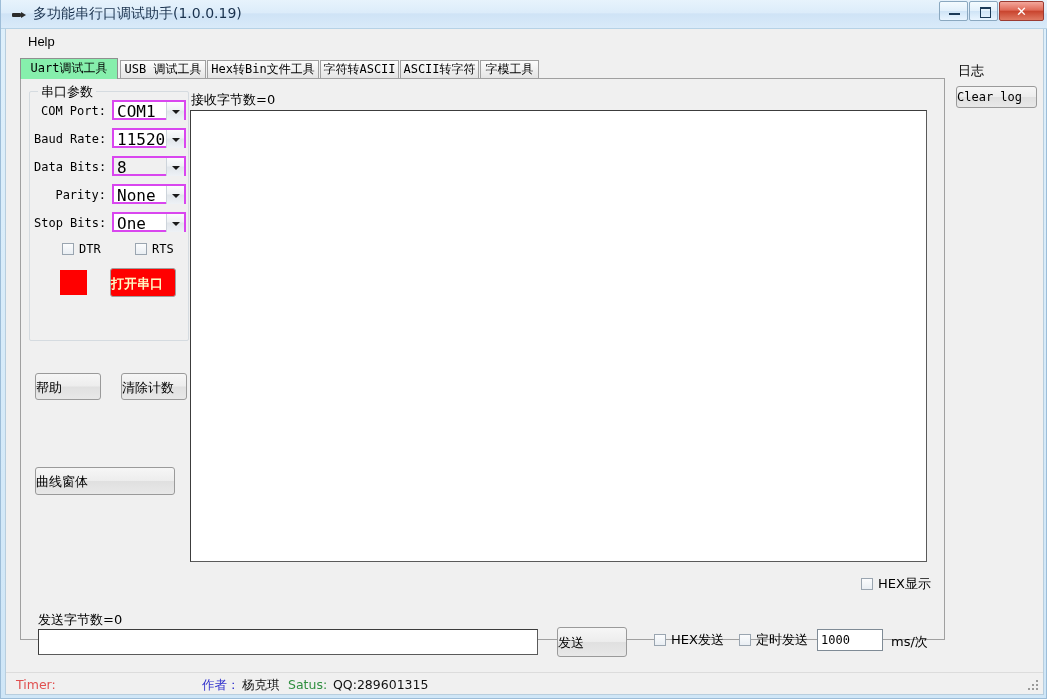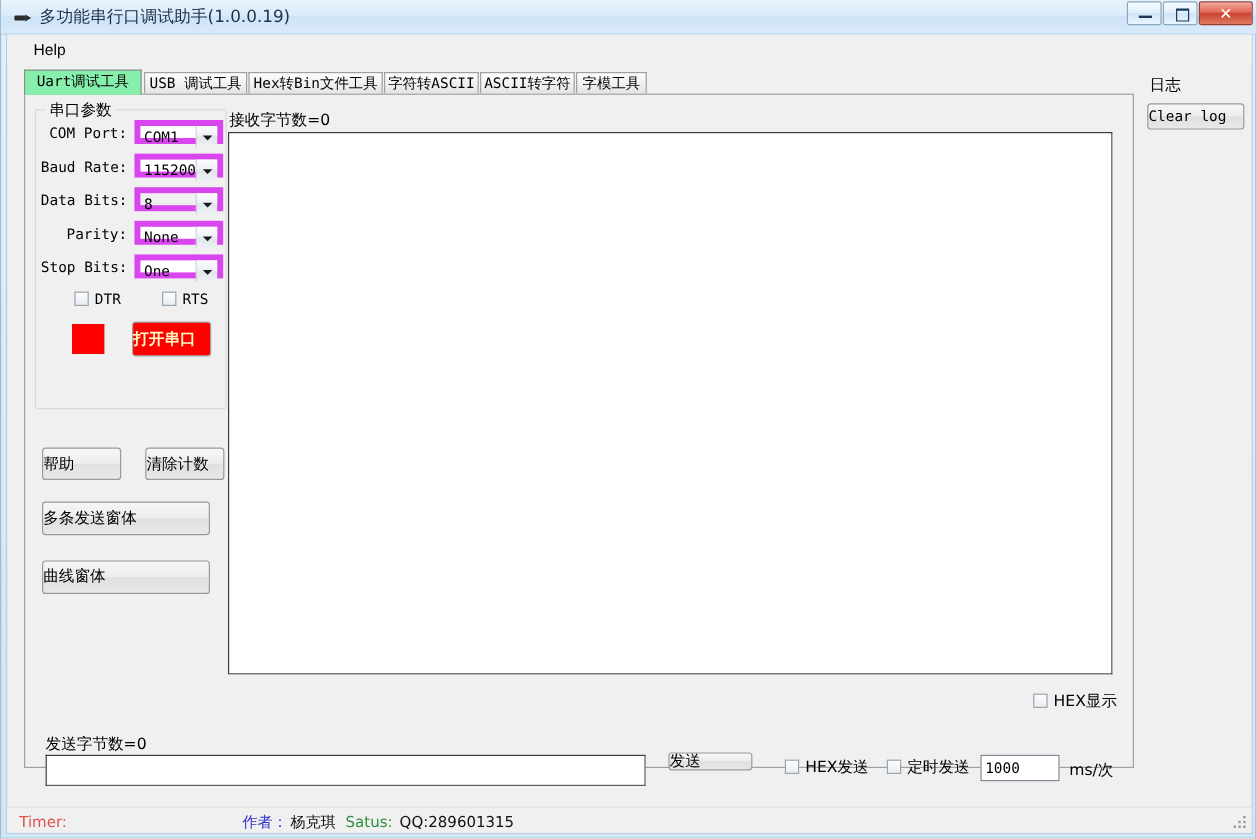--- a/index.html
+++ b/index.html
@@ -196,23 +196,23 @@
     color: #000;
     text-align: right;
     white-space: nowrap;
   }
   .combo {
     position: absolute;
     width: 74px;
     height: 20px;
     box-sizing: border-box;
     background: #ffffff;
-    border: 5px solid #d946ef;
-    font-family: "DejaVu Sans Mono", monospace;
-    font-size: 12px;
+    border: 2px solid #d946ef;
+    font-family: "DejaVu Sans Mono", monospace;
+    font-size: 16px;
     color: #000;
   }
   .combo .cval {
     position: absolute;
     left: 3px; top: 2px;
     line-height: 15px;
   }
   .combo .carrow {
     position: absolute;
     right: 0; top: 0;
@@ -491,23 +491,20 @@
             <span class="blabel">打开串口</span>
           </div>
         </div>
 
         <div class="btn" style="left:14px;top:294px;width:66px;height:27px;">
           <span class="blabel">帮助</span>
         </div>
         <div class="btn" style="left:100px;top:294px;width:66px;height:27px;">
           <span class="blabel">清除计数</span>
         </div>
-        <div class="btn" style="left:14px;top:339px;width:140px;height:28px;">
-          <span class="blabel">多条发送窗体</span>
-        </div>
         <div class="btn" style="left:14px;top:388px;width:140px;height:28px;">
           <span class="blabel">曲线窗体</span>
         </div>
 
         <span class="recv-label" style="left:170px;top:12px;">接收字节数=0</span>
 
         <div class="recv-box" style="left:169px;top:31px;width:737px;height:452px;">
           <span></span>
         </div>
 
@@ -515,21 +512,21 @@
           <span class="box"></span><span class="cnspan" style="font-family:'DejaVu Sans',sans-serif;font-size:13px;">HEX显示</span>
         </span>
       </div>
 
       <span class="cn-label" style="left:32px;top:582px;">发送字节数=0</span>
 
       <div class="send-box" style="left:32px;top:600px;width:500px;height:26px;">
         <span></span>
       </div>
 
-      <div class="btn" style="left:551px;top:598px;width:70px;height:15px;">
+      <div class="btn" style="left:551px;top:598px;width:70px;height:30px;">
         <span class="blabel">发送</span>
       </div>
 
       <span class="chk" style="left:648px;top:604px;font-family:'DejaVu Sans',sans-serif;font-size:13px;">
         <span class="box"></span><span>HEX发送</span>
       </span>
 
       <span class="chk" style="left:733px;top:604px;font-family:'DejaVu Sans',sans-serif;font-size:13px;">
         <span class="box"></span><span>定时发送</span>
       </span>

